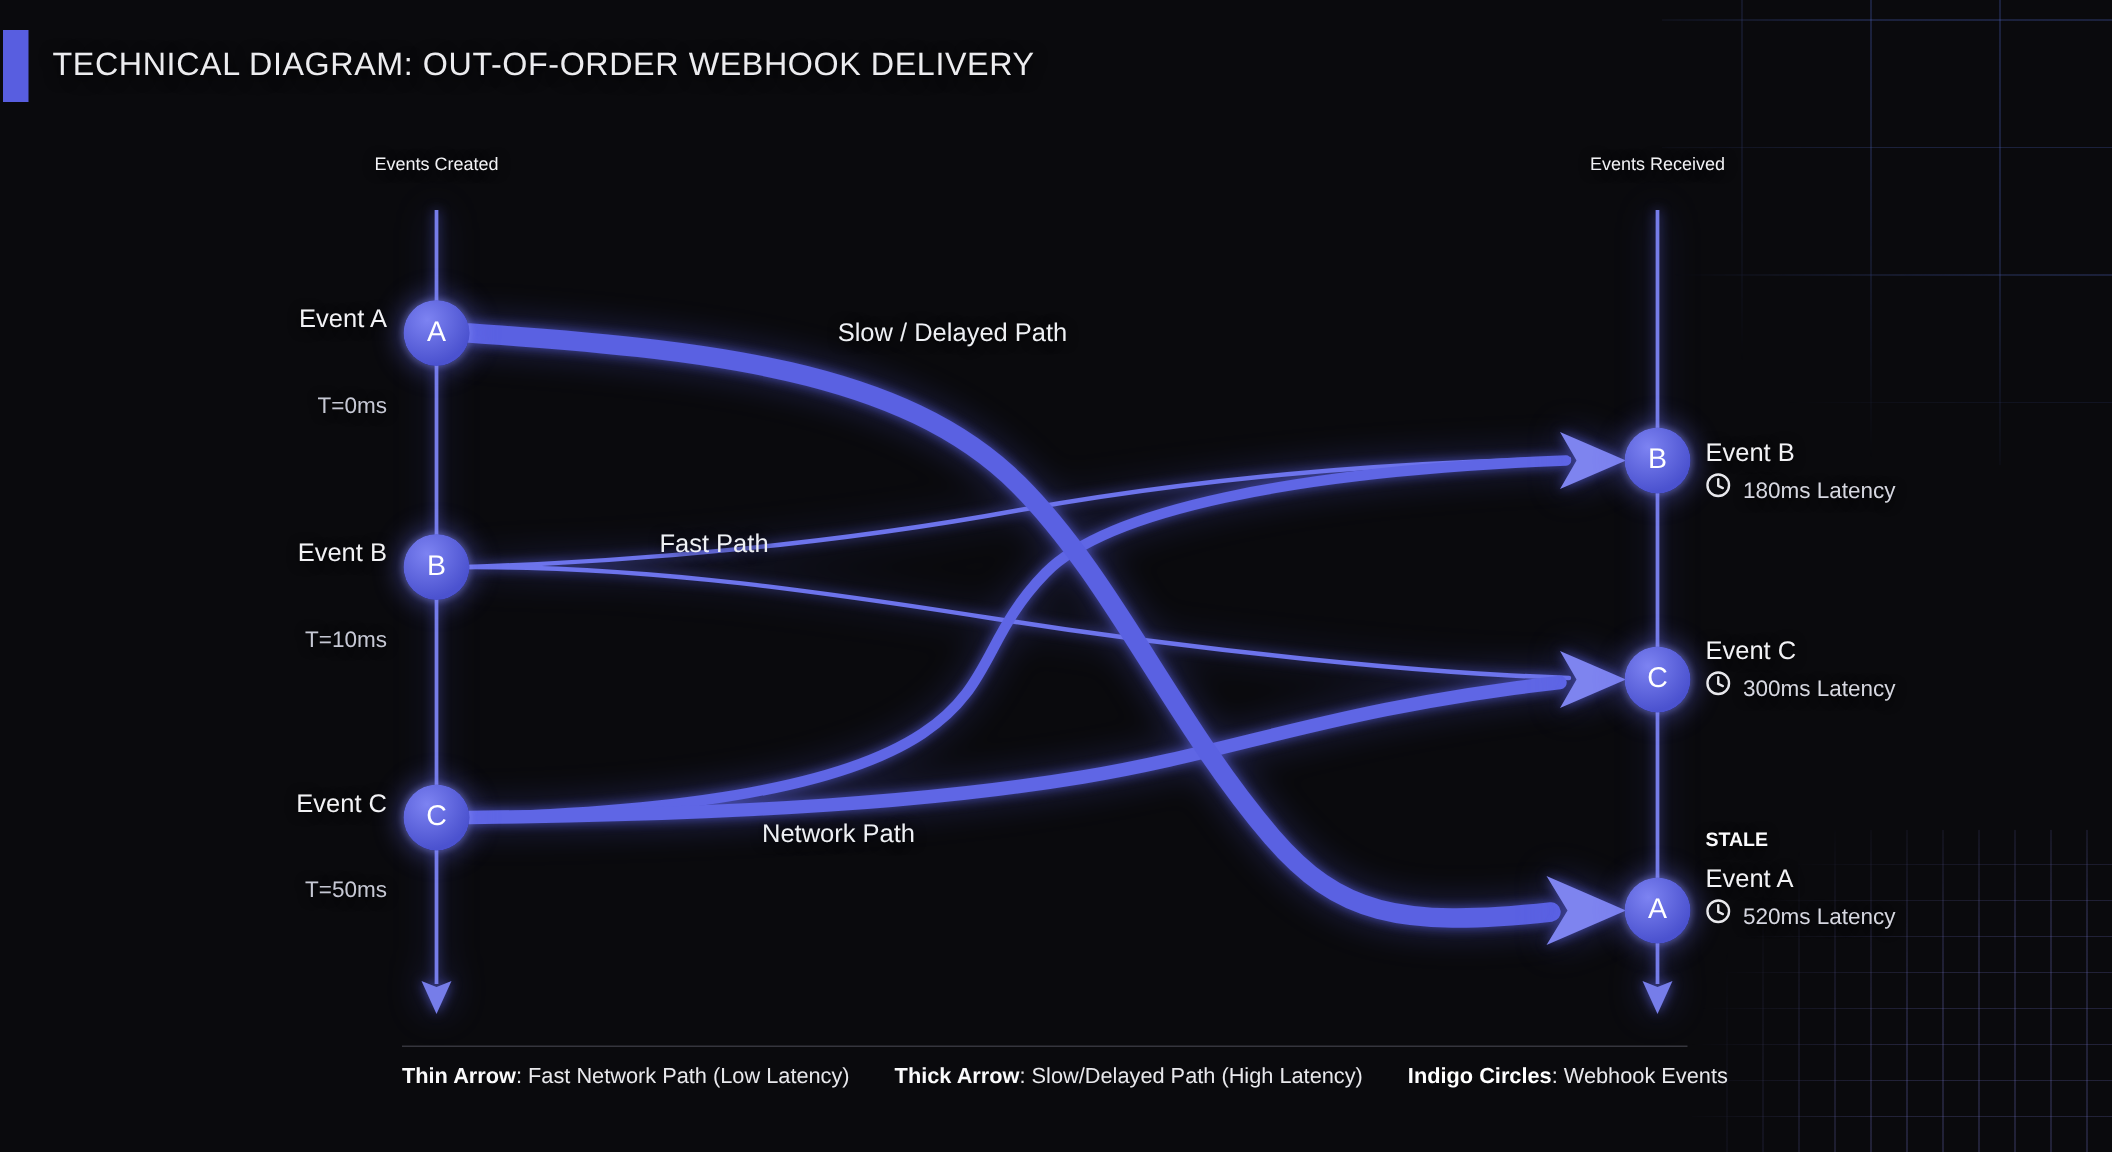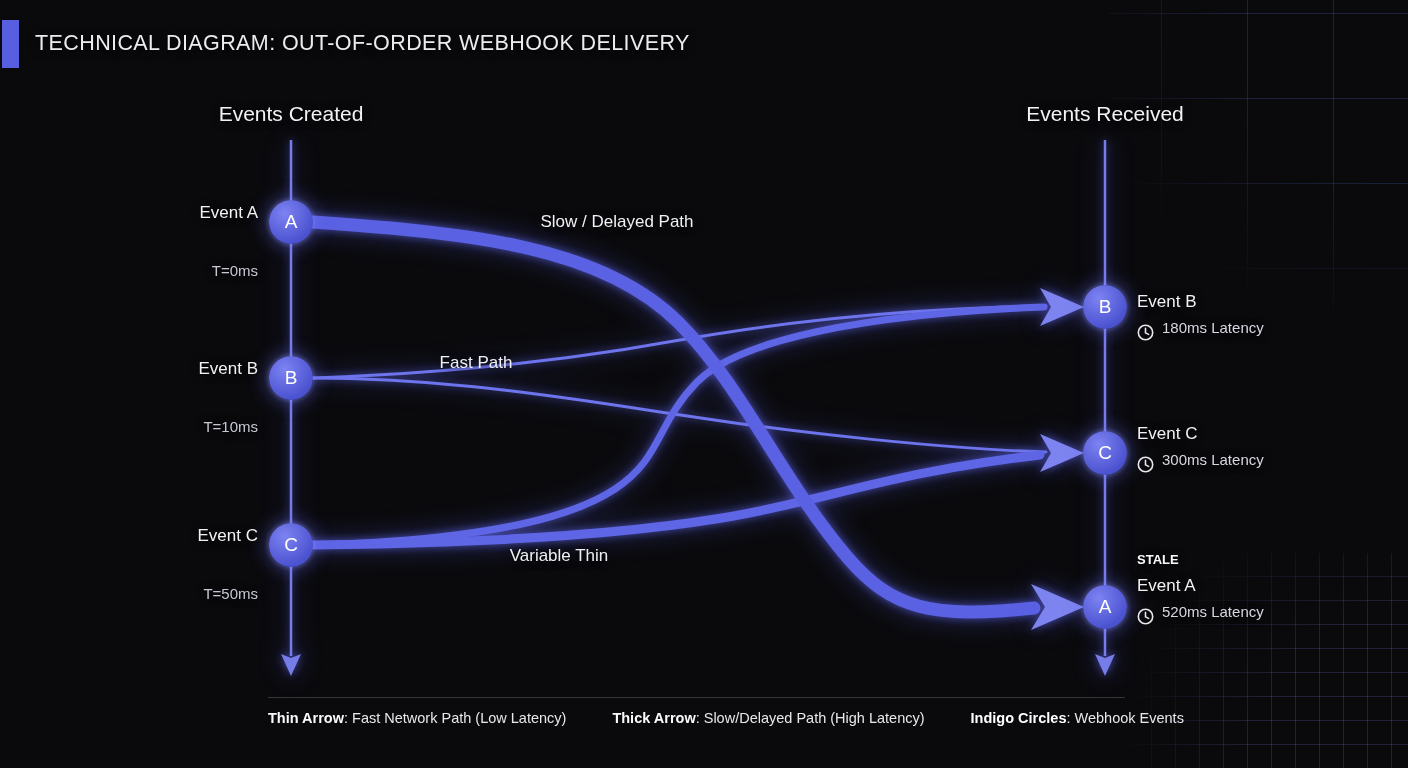--- a/index.html
+++ b/index.html
@@ -36,21 +36,21 @@
   .accent-bar { position:absolute; left:2px; top:20px; width:17px; height:48px; background:#585ee0; }
   .title {
     position:absolute; left:35px; top:31px;
     font-size:21.5px; font-weight:500; letter-spacing:.4px; color:#ececef;
     text-shadow:0 2px 10px rgba(0,0,0,.9);
   }
 
   
   .col-header {
     position:absolute; top:102px; transform:translateX(-50%);
-    font-size:21px; color:#f2f2f5; text-shadow:0 1px 8px rgba(0,0,0,.8);
+    font-size:12px; color:#f2f2f5; text-shadow:0 1px 8px rgba(0,0,0,.8);
     white-space:nowrap;
   }
 
   
   svg.wires { position:absolute; inset:0; }
   .glow { filter:drop-shadow(0 0 4px rgba(99,105,240,.65)) drop-shadow(0 0 12px rgba(88,95,235,.38)); }
 
   
   .node {
     position:absolute; width:44px; height:44px; border-radius:50%;
@@ -63,33 +63,33 @@
 
   
   .evt-left { position:absolute; right:1150px; text-align:right; white-space:nowrap; text-shadow:0 1px 8px rgba(0,0,0,.85); }
   .evt-left .lbl { font-size:17px; line-height:22px; color:#f2f2f5; }
   .evt-left .sub { font-size:15px; line-height:21px; color:#c6c8d4;margin-top:36px; }
 
   
   .evt-right { position:absolute; left:1137px; white-space:nowrap; text-shadow:0 1px 8px rgba(0,0,0,.85); }
   .evt-right .stale { font-size:13px; font-weight:bold; line-height:26px; color:#fafafc; }
   .evt-right .lbl { font-size:17px; line-height:26px; color:#f2f2f5; }
-  .evt-right .lat { font-size:15px; line-height:26px; color:#d6d7e0; display:flex; align-items:flex-end; gap:8px; }
+  .evt-right .lat { font-size:15px; line-height:26px; color:#d6d7e0; display:flex; align-items:flex-start; gap:8px; }
   .clock { flex:0 0 auto; }
 
   
   .path-label {
     position:absolute; transform:translate(-50%,-50%);
     font-size:17px; color:#eef0f4; white-space:nowrap;
     text-shadow:0 1px 8px rgba(0,0,0,.9);
   }
 
   
   .legend-divider { position:absolute; left:268px; top:697px; width:857px; height:1px; background:#35353d; }
-  .legend { position:absolute; left:268px; top:710px; display:flex; gap:46px; font-size:14.5px; color:#e8e8ec; white-space:nowrap; }
+  .legend { position:absolute; left:268px; top:710px; display:flex; gap:30px; font-size:14.5px; color:#e8e8ec; white-space:nowrap; }
   .legend b { font-weight:bold; color:#fafafb; }
   .legend b.accent { color:#ffffff; }
 </style>
 </head>
 <body>
 
 <div class="stage">
 
   <div class="grid grid-tr"></div>
   <div class="grid grid-br"></div>
@@ -175,23 +175,23 @@
     <div class="lbl">Event A</div>
     <div class="lat">
       <svg class="clock" width="17" height="17" viewBox="0 0 17 17">
         <circle cx="8.5" cy="8.5" r="7.2" fill="none" stroke="#e8e8ec" stroke-width="1.6"></circle>
         <path d="M 8.5 4.4 L 8.5 8.9 L 11.6 10.4" fill="none" stroke="#e8e8ec" stroke-width="1.6" stroke-linecap="round" stroke-linejoin="round"></path>
       </svg>
       <span>520ms Latency</span>
     </div>
   </div>
 
-  <div class="path-label" style="left:617px; top:222px">Slow / Delayed Path</div>
+  <div class="path-label" style="left:635px; top:222px">Slow / Delayed Path</div>
   <div class="path-label" style="left:476px; top:363px">Fast Path</div>
-  <div class="path-label" style="left:559px; top:556px">Variable Thin</div>
+  <div class="path-label" style="left:559px; top:556px">Network Path</div>
 
   <div class="legend-divider"></div>
   <div class="legend">
     <span><b>Thin Arrow</b><span>: Fast Network Path (Low Latency)</span></span>
     <span><b>Thick Arrow</b><span>: Slow/Delayed Path (High Latency)</span></span>
     <span><b class="accent">Indigo Circles</b><span>: Webhook Events</span></span>
   </div>
 
 </div>
 

